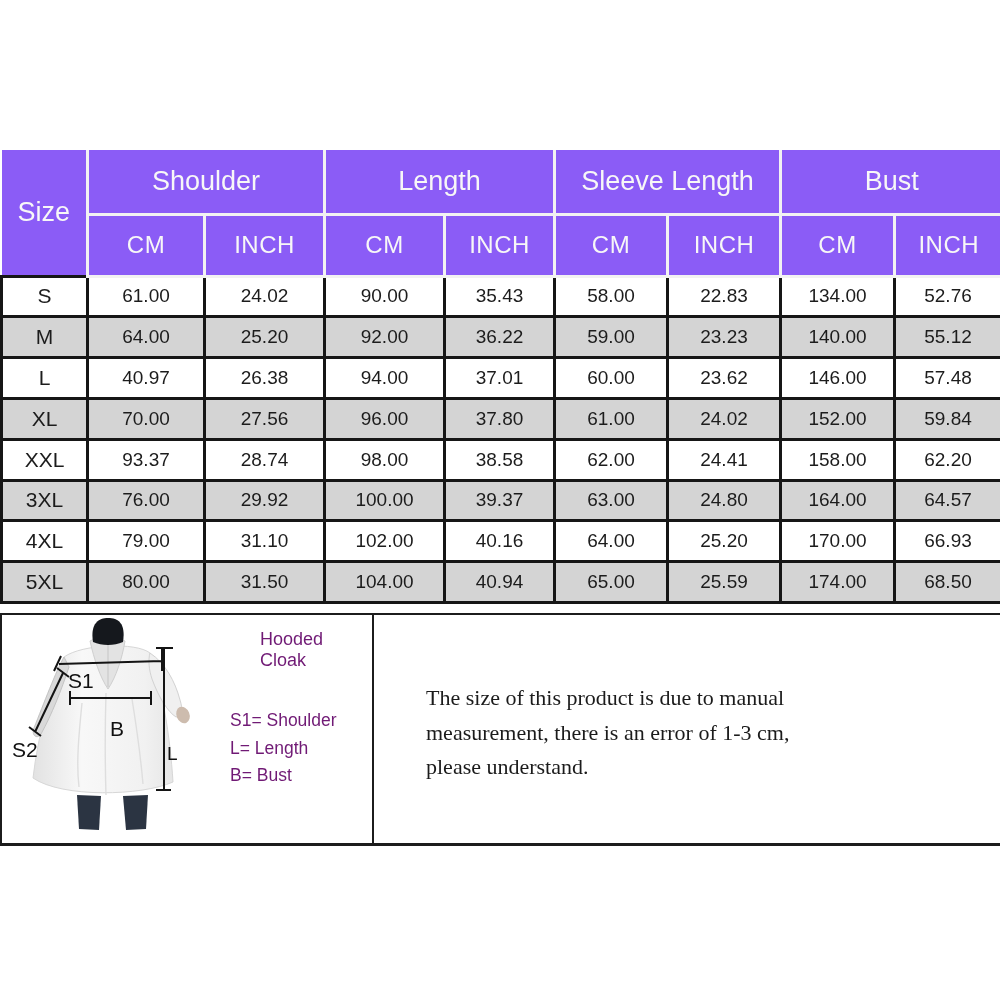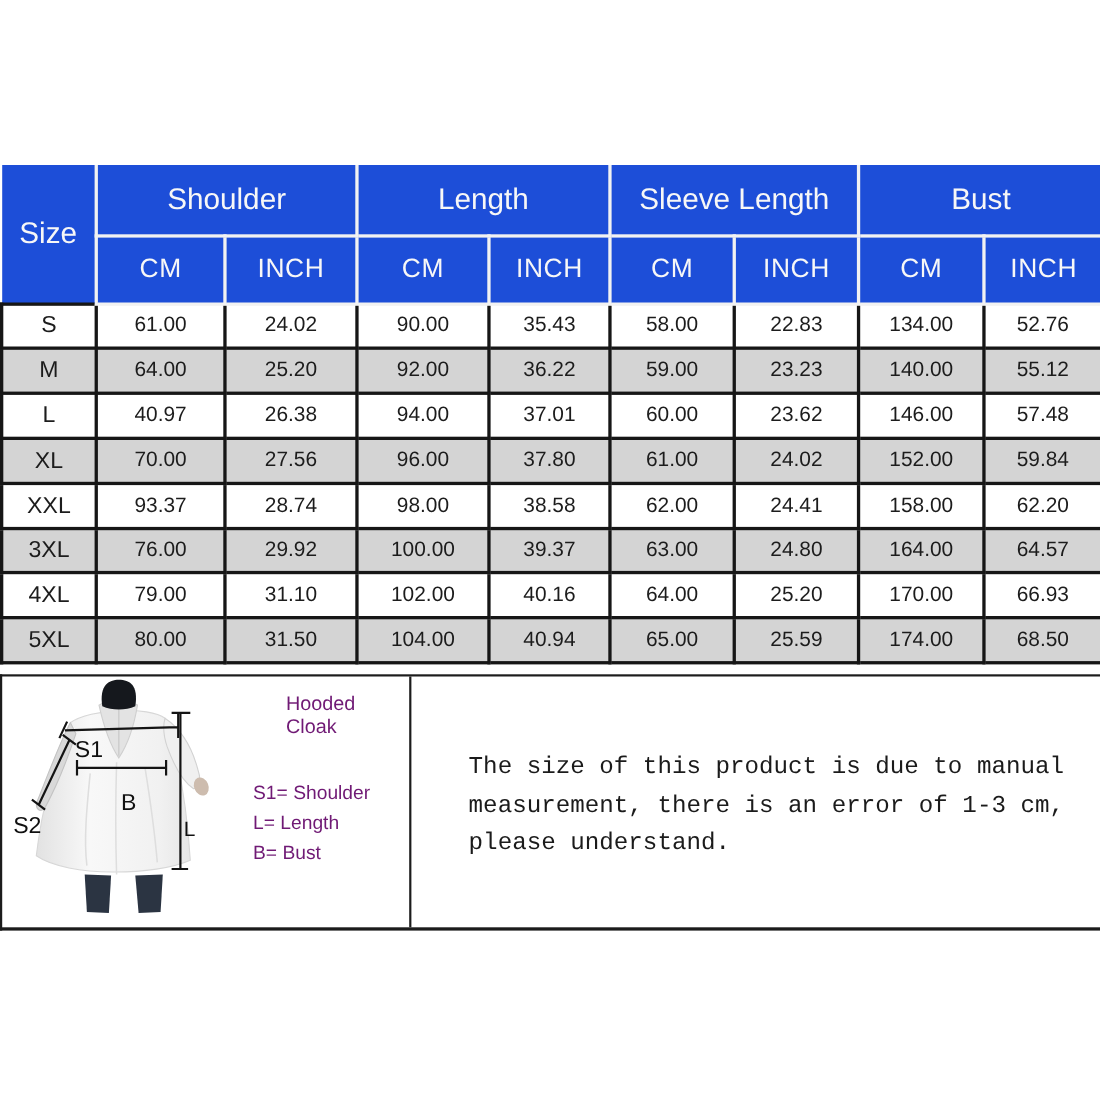--- a/index.html
+++ b/index.html
@@ -8,21 +8,21 @@
     position:relative; width:1000px; height:1000px; background:#ffffff;
     font-family:"Liberation Sans", sans-serif; overflow:hidden;
   }
 
   
   table.size-table {
     position:absolute; top:150px; left:0; width:1000px; height:454px;
     border-collapse:collapse; table-layout:fixed;
   }
   .size-table thead th {
-    background:#1d4ed8; color:#f7f7f7; font-weight:400;
+    background:#8b5cf6; color:#f7f7f7; font-weight:400;
     border:3px solid #f2f2f2; text-align:center; vertical-align:middle;
   }
   .size-table thead tr.group-row { height:64px; }
   .size-table thead tr.unit-row  { height:62px; }
   .size-table thead tr.group-row th { border-top:none; font-size:27px; }
   .size-table thead th.size-head { border-left:none; border-bottom:none; font-size:32px; }
   .size-table thead th:last-child { border-right:none; }
   .size-table thead tr.unit-row th { font-size:24px; letter-spacing:0.5px; }
   .size-table tbody td {
     border:3px solid #161616; text-align:center; vertical-align:middle;
@@ -40,21 +40,21 @@
   .panel-left  { position:relative; width:372px; border-right:2px solid #1c1c1c; }
   .panel-right { flex:1; padding:66px 10px 0 52px; }
 
   .cloak-svg { position:absolute; left:0; top:0; }
 
   .legend { position:absolute; left:228px; top:14px; color:#701a75; }
   .legend-title { font-size:18px; margin:0 0 36px 30px; }
   .legend-item  { font-size:17.5px; line-height:27.6px; white-space:nowrap; }
 
   .disclaimer {
-    font-family:Liberation Mono, monospace; font-size:22px;
+    font-family:Liberation Serif, serif; font-size:22px;
     line-height:34.5px; color:#1b1b1b; white-space:nowrap;
   }
 </style>
 </head>
 <body>
 
 <div class="page">
 
   <table class="size-table">
     <colgroup>

